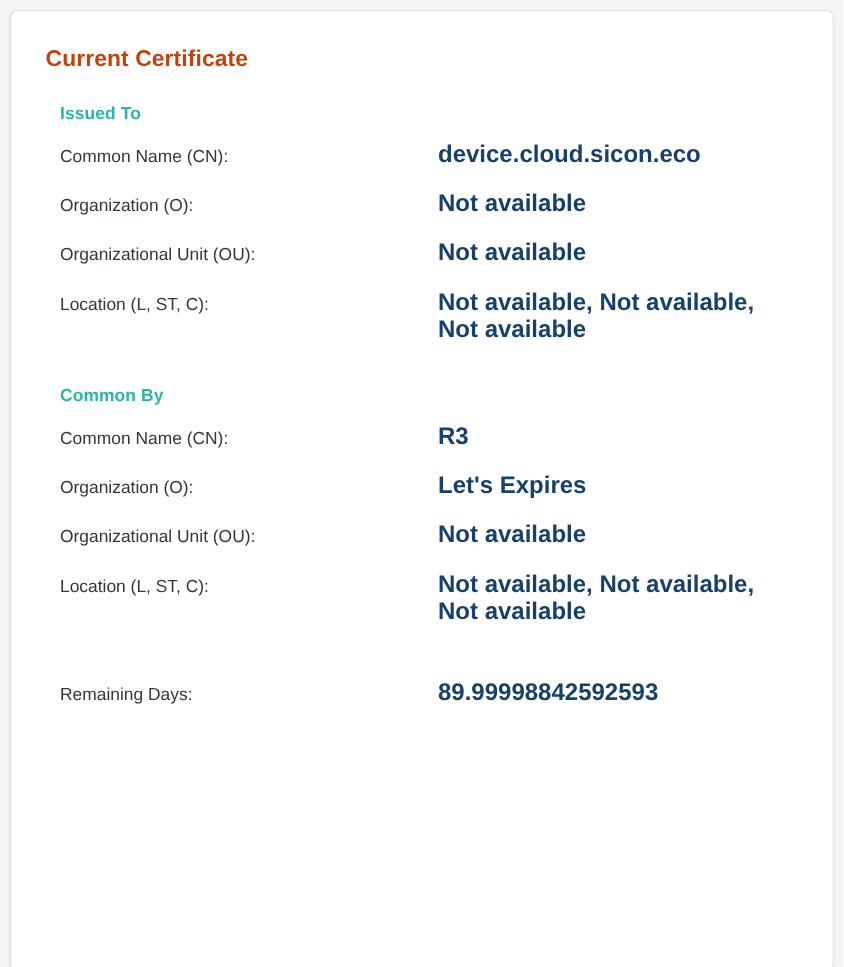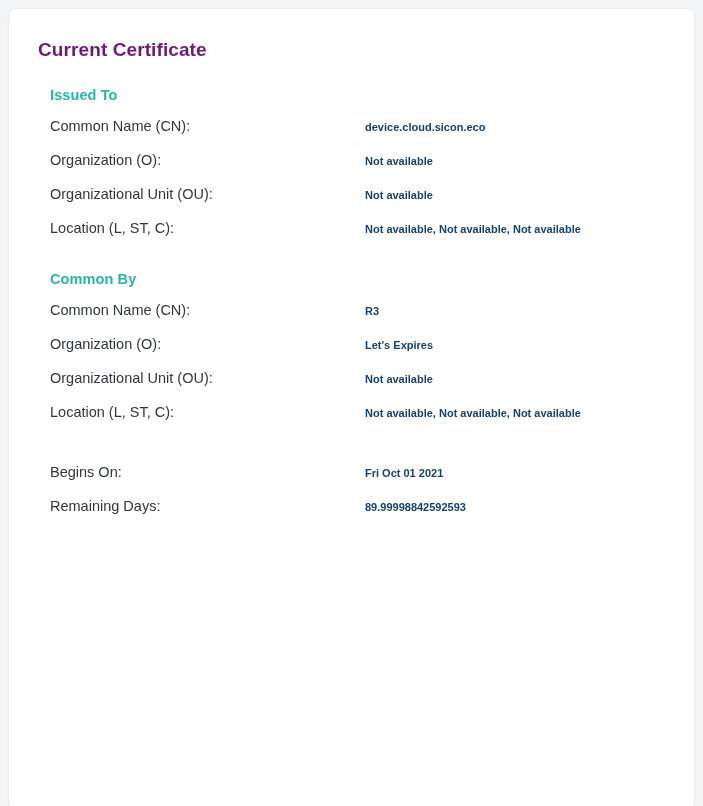--- a/index.html
+++ b/index.html
@@ -28,21 +28,21 @@
     min-height: 800px;
     background: #ffffff;
     border-radius: 6px;
     box-shadow: 0 1px 3px rgba(16, 30, 54, 0.10), 0 0 1px rgba(16,30,54,0.10);
     box-sizing: border-box;
     padding: 30px 28px 20px 28px;
   }
   .card-title {
     font-size: 19px;
     font-weight: bold;
-    color: #701a75;
+    color: #c2410c;
     letter-spacing: 0.1px;
     margin: 0 0 12px 0;
     padding-left: 1px;
   }
   .section {
     margin-top: 26px;
   }
   .section-title {
     font-size: 14.5px;
     font-weight: bold;
@@ -63,21 +63,21 @@
   .row-label {
     width: 296px;
     flex: 0 0 296px;
     padding-left: 13px;
     box-sizing: border-box;
     font-size: 14.5px;
     color: #30373d;
     font-weight: normal;
   }
   .row-value {
-    font-size: 11px;
+    font-size: 20px;
     color: #17416b;
     font-weight: bold;
   }
 </style>
 </head>
 <body>
 
 <div class="page">
   <div class="card">
 
@@ -123,24 +123,20 @@
         <div class="row">
           <div class="row-label">Location (L, ST, C):</div>
           <div class="row-value">Not available, Not available, Not available</div>
         </div>
       </div>
     </div>
 
     <div class="section">
       <div class="rows">
         <div class="row">
-          <div class="row-label">Begins On:</div>
-          <div class="row-value">Fri Oct 01 2021</div>
-        </div>
-        <div class="row">
           <div class="row-label">Remaining Days:</div>
           <div class="row-value">89.99998842592593</div>
         </div>
       </div>
     </div>
 
   </div>
 </div>
 
 </body></html>

